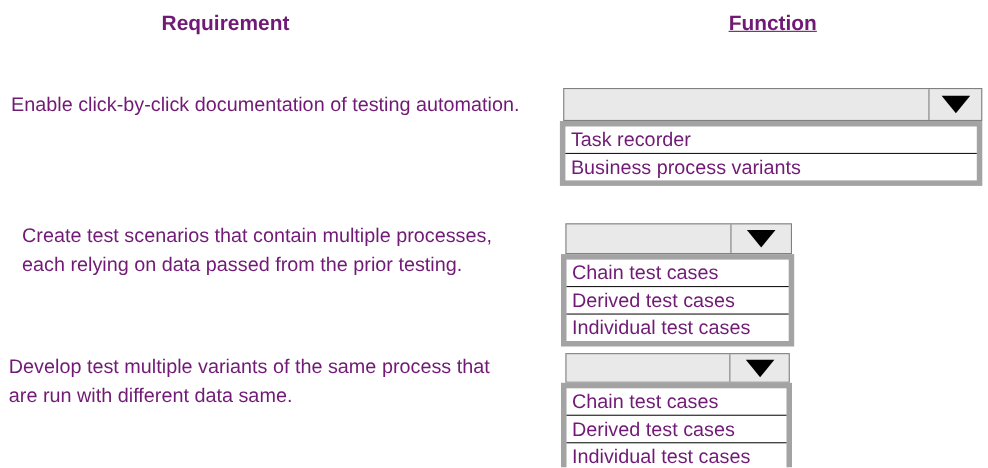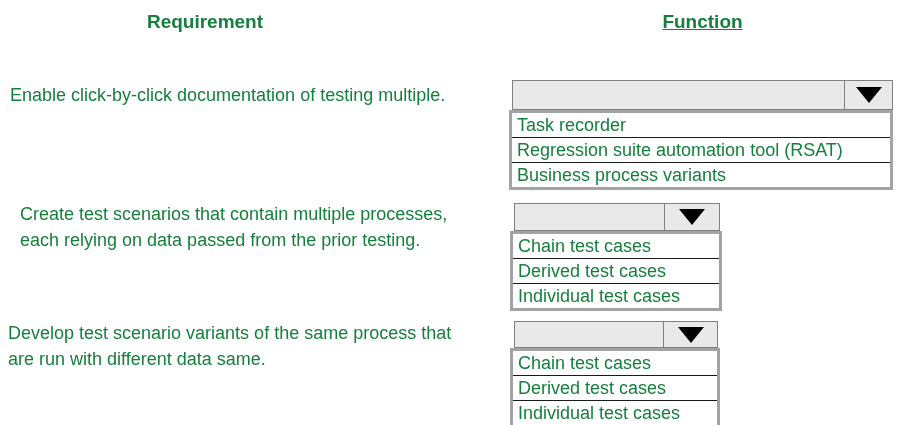--- a/index.html
+++ b/index.html
@@ -2,21 +2,21 @@
 <html><head>
 <meta charset="utf-8">
 <style>
   html, body { margin: 0; padding: 0; background: #ffffff; }
   .stage {
     position: relative;
     width: 898px;
     height: 425px;
     background: #ffffff;
     font-family: "Liberation Sans", sans-serif;
-    color: #15803d;
+    color: #701a75;
     overflow: hidden;
   }
   .col-header {
     position: absolute;
     font-size: 19px;
     font-weight: bold;
     text-align: center;
     white-space: nowrap;
   }
   .req-text {
@@ -50,21 +50,21 @@
   }
   .caret {
     width: 0; height: 0;
     border-left: 13px solid transparent;
     border-right: 13px solid transparent;
     border-top: 16px solid #000000;
   }
   .dd-options {
     position: absolute;
     background: #ffffff;
-    border: 3px solid #a3a3a3;
+    border: 5px solid #a3a3a3;
     box-sizing: border-box;
   }
   .dd-option {
     font-size: 18px;
     line-height: 24px;
     height: 24px;
     padding-left: 5px;
     white-space: nowrap;
     overflow: hidden;
   }
@@ -91,52 +91,51 @@
 </style>
 </head>
 <body>
 
 <div class="stage">
 
   <div class="col-header" id="hdr-req">Requirement</div>
   <div class="col-header" id="hdr-fn">Function</div>
 
   <div class="req-text" id="req1">
-    <div>Enable click-by-click documentation of testing multiple.</div>
+    <div>Enable click-by-click documentation of testing automation.</div>
   </div>
   <div class="dd-select" id="sel1">
     <div class="dd-value"></div>
     <div class="dd-arrow-btn">
       <span class="caret"></span>
     </div>
   </div>
   <div class="dd-options" id="opt1">
     <div class="dd-option">Task recorder</div>
-    <div class="dd-option">Regression suite automation tool (RSAT)</div>
     <div class="dd-option">Business process variants</div>
   </div>
 
   <div class="req-text" id="req2">
     <div>Create test scenarios that contain multiple processes,</div>
     <div>each relying on data passed from the prior testing.</div>
   </div>
   <div class="dd-select" id="sel2">
     <div class="dd-value"></div>
     <div class="dd-arrow-btn">
       <span class="caret"></span>
     </div>
   </div>
   <div class="dd-options" id="opt2">
     <div class="dd-option">Chain test cases</div>
     <div class="dd-option">Derived test cases</div>
     <div class="dd-option">Individual test cases</div>
   </div>
 
   <div class="req-text" id="req3">
-    <div>Develop test scenario variants of the same process that</div>
+    <div>Develop test multiple variants of the same process that</div>
     <div>are run with different data same.</div>
   </div>
   <div class="dd-select" id="sel3">
     <div class="dd-value"></div>
     <div class="dd-arrow-btn">
       <span class="caret"></span>
     </div>
   </div>
   <div class="dd-options" id="opt3">
     <div class="dd-option">Chain test cases</div>

